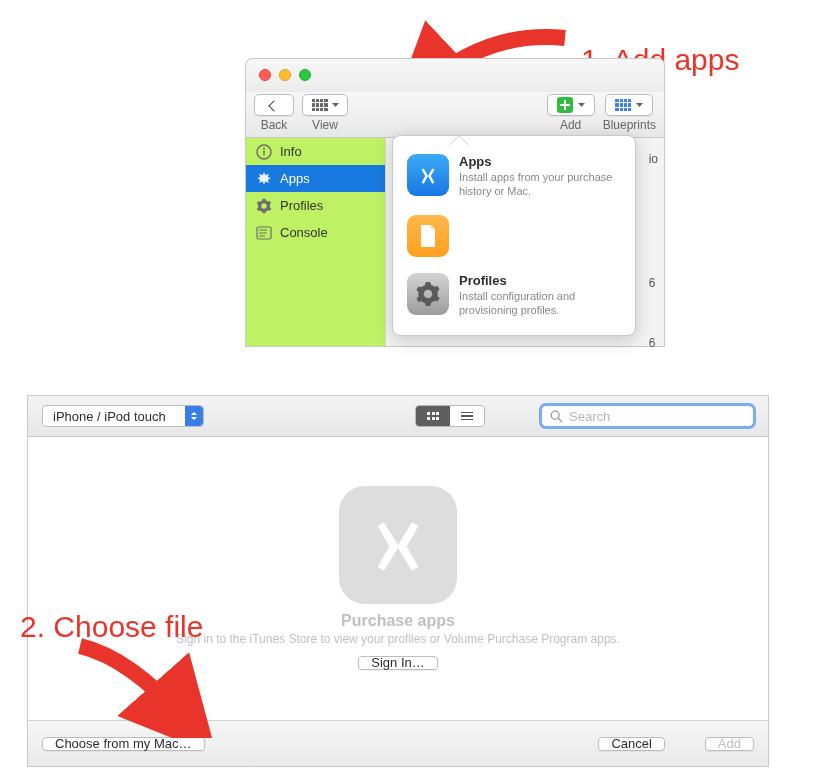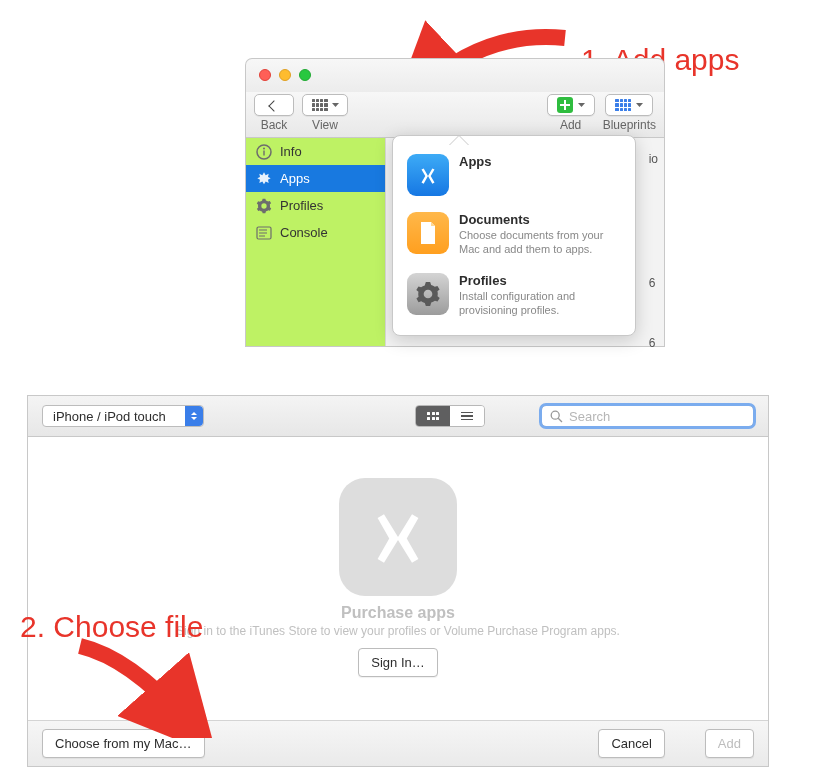--- a/index.html
+++ b/index.html
@@ -147,21 +147,21 @@
       display: flex; flex-direction: column; align-items: center; justify-content: center;
       position: relative; padding-bottom: 48px;
     }
     .big-app-icon {
       width: 118px; height: 118px; background: #dddddd; border-radius: 26px;
       display: flex; align-items: center; justify-content: center;
     }
     .purchased-title { margin-top: 8px; font-size: 16px; font-weight: 600; color: #c0c0c0; }
     .purchased-desc { font-size: 12px; color: #c0c0c0; margin-top: 2px; }
     .mac-btn {
-      height: 29px; background: #fff; border: 1px solid #bcbcbc; border-radius: 4px;
+      height: 14px; background: #fff; border: 1px solid #bcbcbc; border-radius: 4px;
       font-size: 13px; color: #2d2d2d; padding: 0 12px; display: inline-flex;
       align-items: center; justify-content: center;
       box-shadow: 0 1px 1px rgba(0,0,0,0.06);
     }
     .lower-footer {
       position: absolute; left: 0; right: 0; bottom: 0; height: 46px;
       background: linear-gradient(#f6f6f6,#eaeaea); border-top: 1px solid #d4d4d4;
       display: flex; align-items: center; padding: 0 14px; gap: 30px;
     }
     .footer-spacer { flex: 1; }
@@ -315,32 +315,29 @@
 
 <div class="popover">
   <div class="po-item">
     <div class="po-icon" style="background:linear-gradient(#3dabf6,#1677e3)">
       <svg width="26" height="26" viewBox="0 0 24 24">
           <path fill="#fff" d="M6 19l3.5-6L6 7l2-1 4 7 4-7 2 1-3.5 6L18 19l-2 1-4-7-4 7z"></path>
         </svg>
     </div>
     <div>
       <div class="po-title">Apps</div>
+      <div class="po-desc">Install apps from your purchase history or Mac.</div>
     </div>
   </div>
   <div class="po-item">
     <div class="po-icon" style="background:linear-gradient(#ffb84a,#ff9f1f)">
       <svg width="22" height="26" viewBox="0 0 22 26">
           <path fill="#fff" d="M4 2h10l4 4v18H4z"></path>
           <path fill="#ffd893" d="M14 2l4 4h-4z"></path>
         </svg>
-    </div>
-    <div>
-      <div class="po-title">Documents</div>
-      <div class="po-desc">Choose documents from your Mac and add them to apps.</div>
     </div>
   </div>
   <div class="po-item">
     <div class="po-icon" style="background:linear-gradient(#d4d4d4,#9c9c9c)">
       <svg width="26" height="26" viewBox="0 0 24 24">
           <path fill="#5a5a5a" d="M12 8a4 4 0 100 8 4 4 0 000-8zm9 4c0 .7-.1 1.3-.2 2l2 1.6-2 3.4-2.4-.8c-1 .8-2.2 1.4-3.4 1.7L14 23h-4l-.9-2.6c-1.3-.3-2.4-.9-3.4-1.7l-2.4.8-2-3.4 2-1.6C3.1 13.3 3 12.7 3 12s.1-1.3.2-2l-2-1.6 2-3.4 2.4.8c1-.8 2.2-1.4 3.4-1.7L10 1h4l.9 2.6c1.3.3 2.4.9 3.4 1.7l2.4-.8 2 3.4-2 1.6c.2.7.3 1.3.3 2z"></path>
         </svg>
     </div>
     <div>
       <div class="po-title">Profiles</div>

